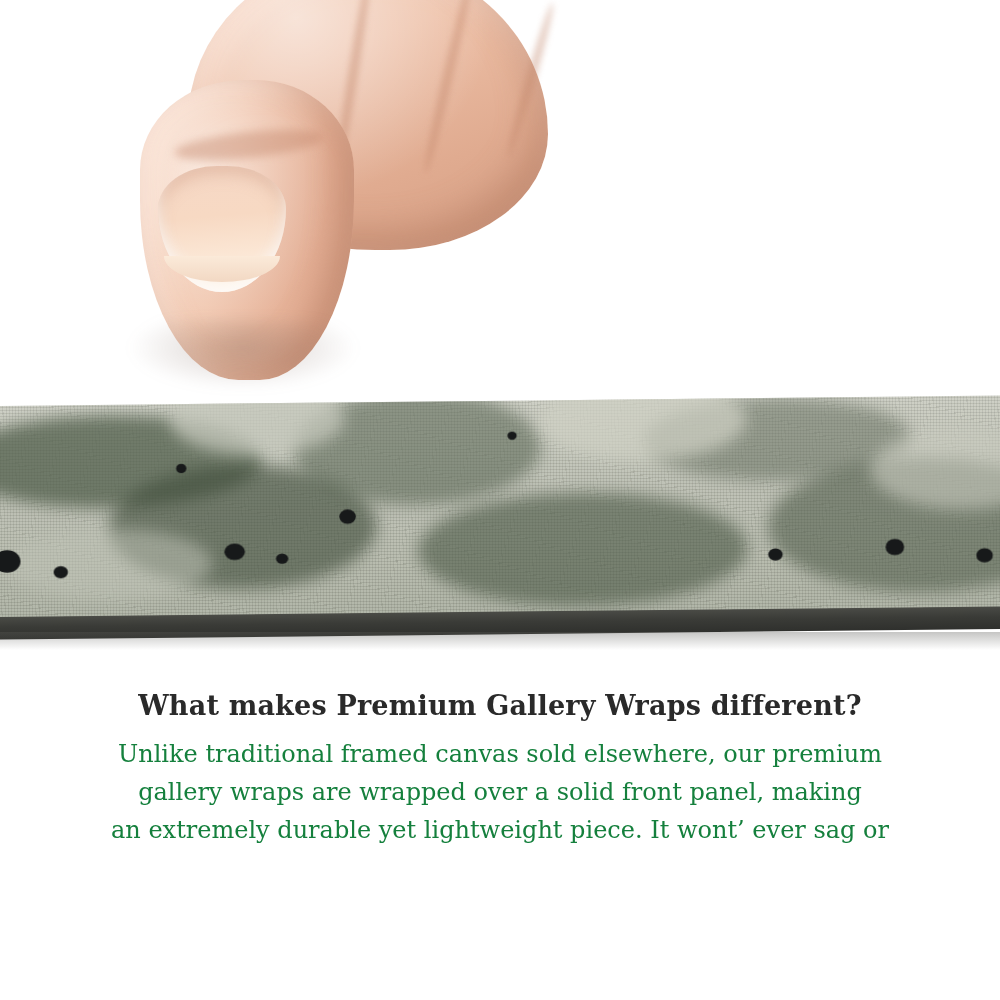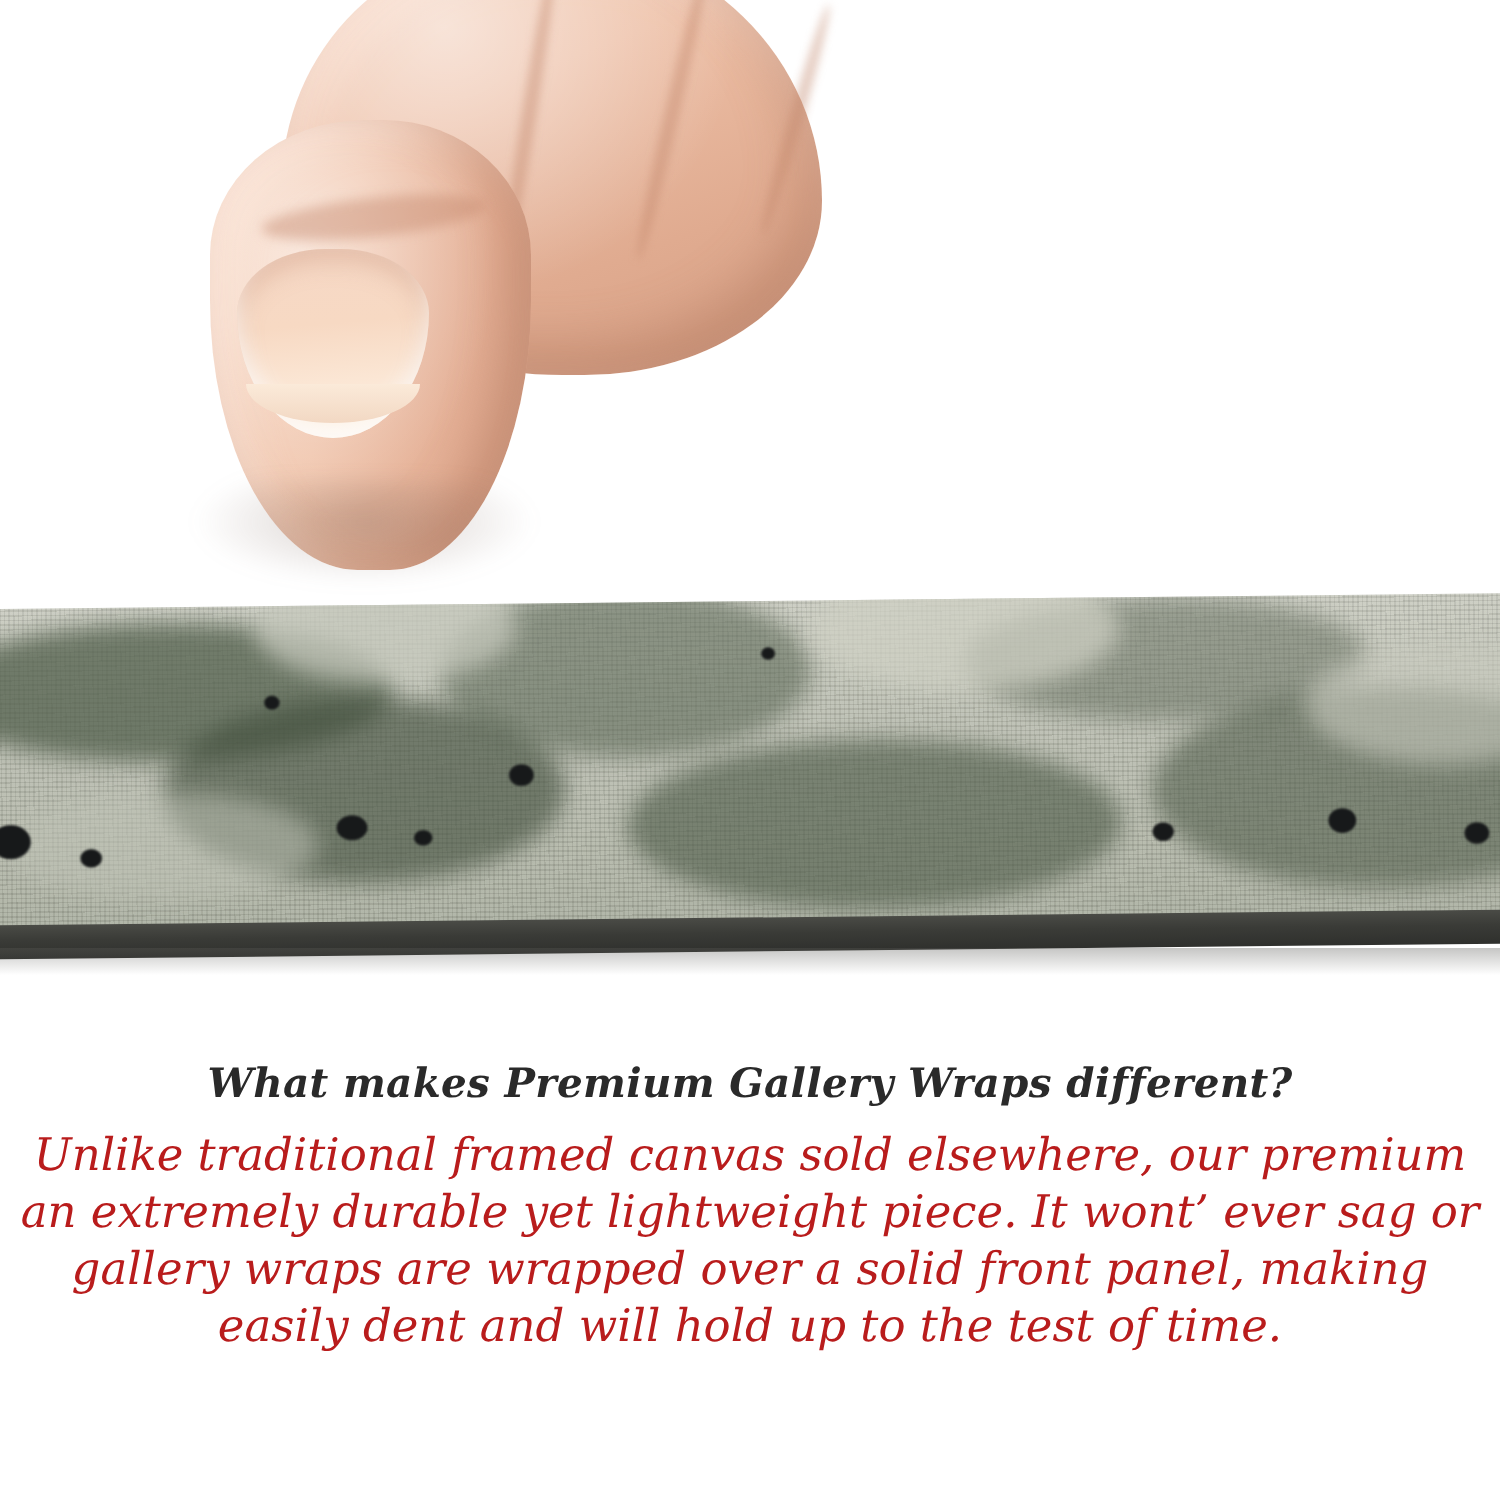--- a/index.html
+++ b/index.html
@@ -160,34 +160,32 @@
   }
 
   
   .caption {
     position: absolute;
     left: 0;
     top: 690px;
     width: 1000px;
     text-align: center;
     font-family: "DejaVu Serif", serif;
-    font-style: italic;
     color: #2a2a2a;
-    margin-top: 17px;
   }
   .caption-title {
     font-size: 27px;
     font-weight: 700;
     letter-spacing: 0.2px;
     margin-bottom: 14px;
   }
   .caption-line {
-    font-size: 30px;
+    font-size: 24px;
     line-height: 38px;
-    color: #b91c1c;
+    color: #15803d;
   }
 </style>
 </head>
 <body>
 
 <div class="page">
 
   <div class="photo-area">
 
     <div class="hand">
@@ -228,18 +226,17 @@
       <div class="dark-dot" style="left:508px;top:30px;  width:9px;  height:8px;"></div>
     </div>
 
     <div class="band-bottom"></div>
     <div class="band-shadow"></div>
   </div>
 
   <div class="caption">
     <div class="caption-title">What makes Premium Gallery Wraps different?</div>
     <div class="caption-line">Unlike traditional framed canvas sold elsewhere, our premium</div>
+    <div class="caption-line">gallery wraps are wrapped over a solid front panel, making</div>
     <div class="caption-line">an extremely durable yet lightweight piece. It wont’ ever sag or</div>
-    <div class="caption-line">gallery wraps are wrapped over a solid front panel, making</div>
-    <div class="caption-line">easily dent and will hold up to the test of time.</div>
   </div>
 
 </div>
 
 </body></html>

